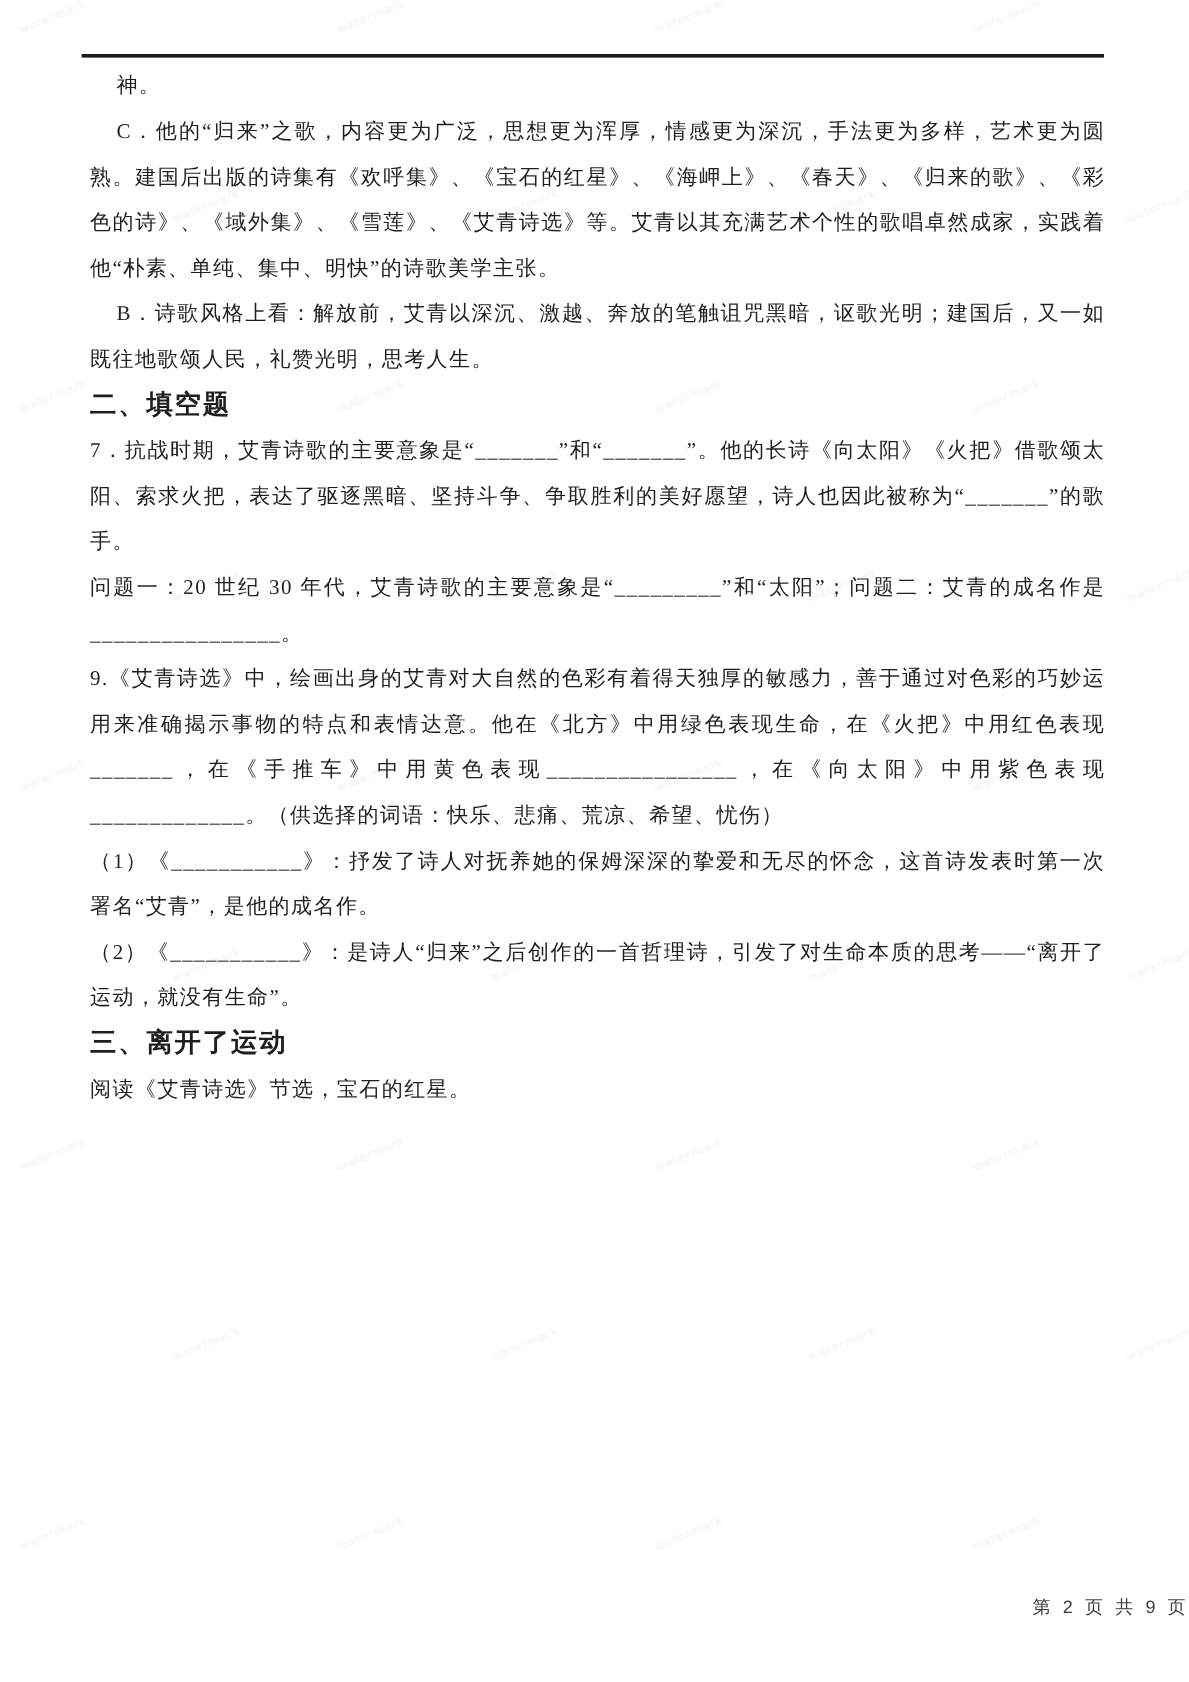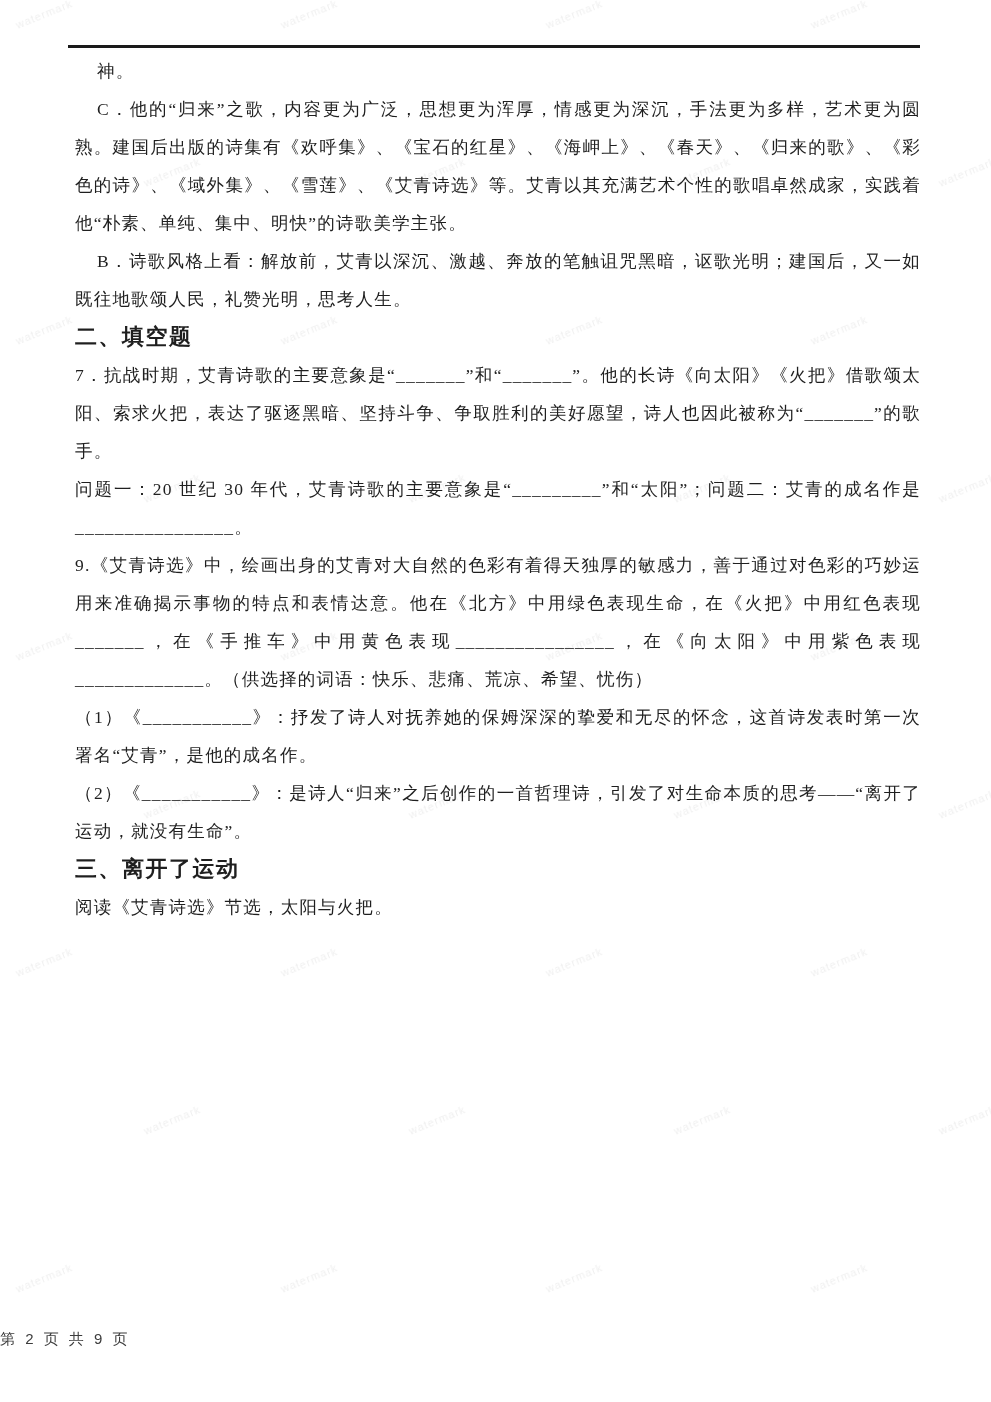--- a/index.html
+++ b/index.html
@@ -49,21 +49,21 @@
     font-family:"Liberation Sans","DejaVu Sans",sans-serif;
     font-weight:700;font-size:22px;line-height:38px;
     letter-spacing:1.5px;
   }
   .kaiti{
     text-indent:40px;
     font-style:italic;
   }
   .footer{
     position:absolute;left:0;top:1330px;width:991px;z-index:1;
-    text-align:left;
+    text-align:right;
     font-family:"Liberation Sans","DejaVu Sans",sans-serif;
     font-size:15px;letter-spacing:3px;color:var(--footer);
   }
 </style>
 </head>
 <body>
 
 <div class="doc">
 
   <div class="watermark-layer" id="wm">
@@ -125,19 +125,19 @@
 
     <p>9.《艾青诗选》中，绘画出身的艾青对大自然的色彩有着得天独厚的敏感力，善于通过对色彩的巧妙运用来准确揭示事物的特点和表情达意。他在《北方》中用绿色表现生命，在《火把》中用红色表现_______，在《手推车》中用黄色表现________________，在《向太阳》中用紫色表现_____________。（供选择的词语：快乐、悲痛、荒凉、希望、忧伤）</p>
 
 
     <p>（1）《___________》：抒发了诗人对抚养她的保姆深深的挚爱和无尽的怀念，这首诗发表时第一次署名“艾青”，是他的成名作。</p>
 
     <p>（2）《___________》：是诗人“归来”之后创作的一首哲理诗，引发了对生命本质的思考——“离开了运动，就没有生命”。</p>
 
     <p class="sec-heading">三、离开了运动</p>
 
-    <p>阅读《艾青诗选》节选，太阳与火把。</p>
+    <p>阅读《艾青诗选》节选，宝石的红星。</p>
 
   </div>
 
   <div class="footer">第 2 页 共 9 页</div>
 
 </div>
 
 </body></html>

